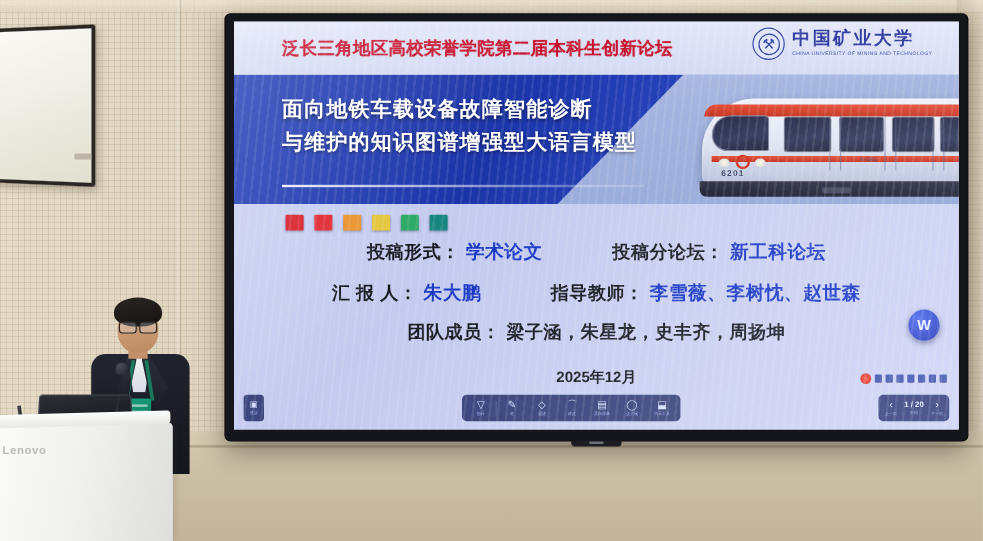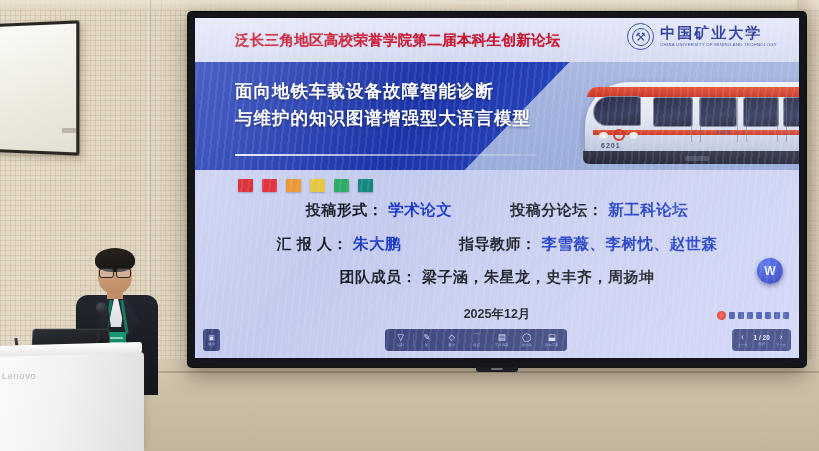--- a/index.html
+++ b/index.html
@@ -234,21 +234,21 @@
   .mic-head { position:absolute; left:34px; top:54px; width:11px; height:11px;
     border-radius:50%; background:radial-gradient(circle at 35% 30%,#4a4e58,#1d2026); }
 
   #podium { position:absolute; left:-4px; top:352px; width:148px; height:99px; z-index:14;
     background:linear-gradient(100deg,#fbfbfa 0%,#f1f1ef 45%,#dedfdd 100%);
     border-radius:3px 4px 0 0; box-shadow:0 -2px 8px rgba(60,50,35,.22); }
   .podium-top { position:absolute; left:-4px; top:-8px; width:150px; height:11px;
     background:linear-gradient(180deg,#fdfdfc,#e7e8e6); border-radius:3px;
     transform:skewY(-1.6deg); }
   .podium-logo { position:absolute; left:6px; top:18px; color:#b9bbb9; font-size:9.5px;
-    letter-spacing:.5px; font-weight:normal; }
+    letter-spacing:.5px; font-weight:bold; }
   .laptop { position:absolute; left:32px; top:328px; width:84px; height:32px; z-index:13; }
   .laptop-lid { position:absolute; left:0; top:0; width:78px; height:25px;
     background:linear-gradient(170deg,#2c2f35,#17191e); border:1.5px solid #42464e;
     border-radius:3px; transform:perspective(200px) rotateX(16deg); }
   .laptop-base { position:absolute; left:-4px; top:23px; width:88px; height:7px;
     background:linear-gradient(180deg,#b9bcc1,#8e9298); border-radius:2px;
     transform:perspective(200px) rotateX(50deg); }
   .cable { position:absolute; left:96px; top:330px; width:2px; height:26px;
     background:#2a2c31; transform:rotate(10deg); z-index:13; }
   .mic-stand { position:absolute; left:16px; top:338px; width:3px; height:24px;

